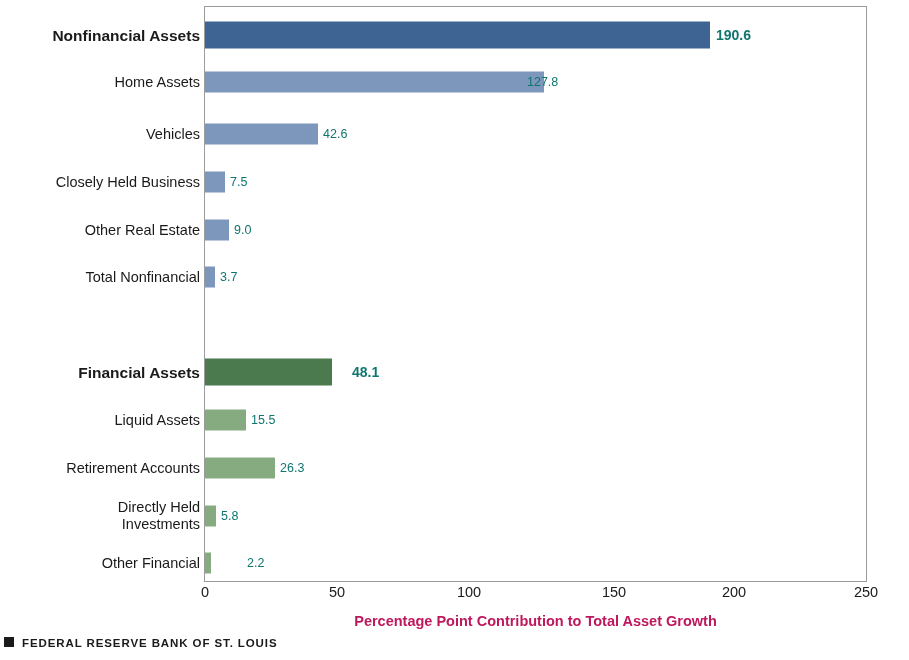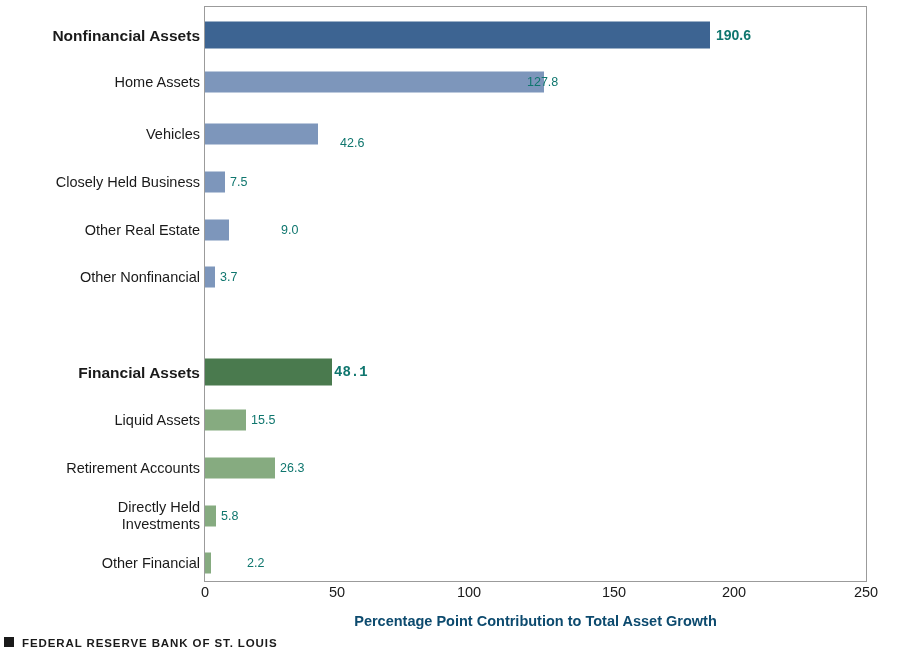--- a/index.html
+++ b/index.html
@@ -109,21 +109,21 @@
   }
 
   .xaxis-title {
     position: absolute;
     left: 204px;
     width: 663px;
     top: 613px;
     text-align: center;
     font-size: 14.5px;
     font-weight: bold;
-    color: #0c4a6e;
+    color: #be185d;
   }
 
   
   .footer {
     position: absolute;
     left: 4px;
     top: 637px;
     display: flex;
     align-items: flex-start;
     gap: 8px;
@@ -158,45 +158,45 @@
 
     <div class="row" style="top:76px;">
       <div class="row-label">Home Assets</div>
       <div class="bar" style="width:339px;background:#7d96bb;"></div>
       <div class="bar-value" style="left:527px;">127.8</div>
     </div>
 
     <div class="row" style="top:128px;">
       <div class="row-label">Vehicles</div>
       <div class="bar" style="width:113px;background:#7d96bb;"></div>
-      <div class="bar-value" style="left:340px;margin-top:9px;">42.6</div>
+      <div class="bar-value" style="left:323px;">42.6</div>
     </div>
 
     <div class="row" style="top:176px;">
       <div class="row-label">Closely Held Business</div>
       <div class="bar" style="width:20px;background:#7d96bb;"></div>
       <div class="bar-value" style="left:230px;text-align:right;">7.5</div>
     </div>
 
     <div class="row" style="top:224px;">
       <div class="row-label">Other Real Estate</div>
       <div class="bar" style="width:24px;background:#7d96bb;"></div>
-      <div class="bar-value" style="left:234px;margin-left:47px;">9.0</div>
+      <div class="bar-value" style="left:234px;">9.0</div>
     </div>
 
     <div class="row" style="top:271px;">
-      <div class="row-label">Other Nonfinancial</div>
+      <div class="row-label">Total Nonfinancial</div>
       <div class="bar" style="width:10px;background:#7d96bb;"></div>
       <div class="bar-value" style="left:220px;">3.7</div>
     </div>
 
     <div class="row" style="top:366px;">
       <div class="row-label bold">Financial Assets</div>
       <div class="bar big" style="width:127px;background:#4a7a4e;"></div>
-      <div class="bar-value bold" style="left:334px;font-family:Liberation Mono, monospace;">48.1</div>
+      <div class="bar-value bold" style="left:352px;">48.1</div>
     </div>
 
     <div class="row" style="top:414px;">
       <div class="row-label">Liquid Assets</div>
       <div class="bar" style="width:41px;background:#86ab80;"></div>
       <div class="bar-value" style="left:251px;">15.5</div>
     </div>
 
     <div class="row" style="top:462px;">
       <div class="row-label">Retirement Accounts</div>

